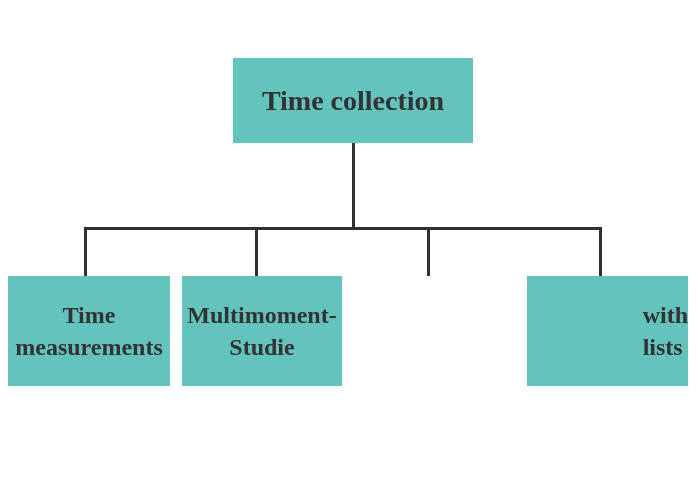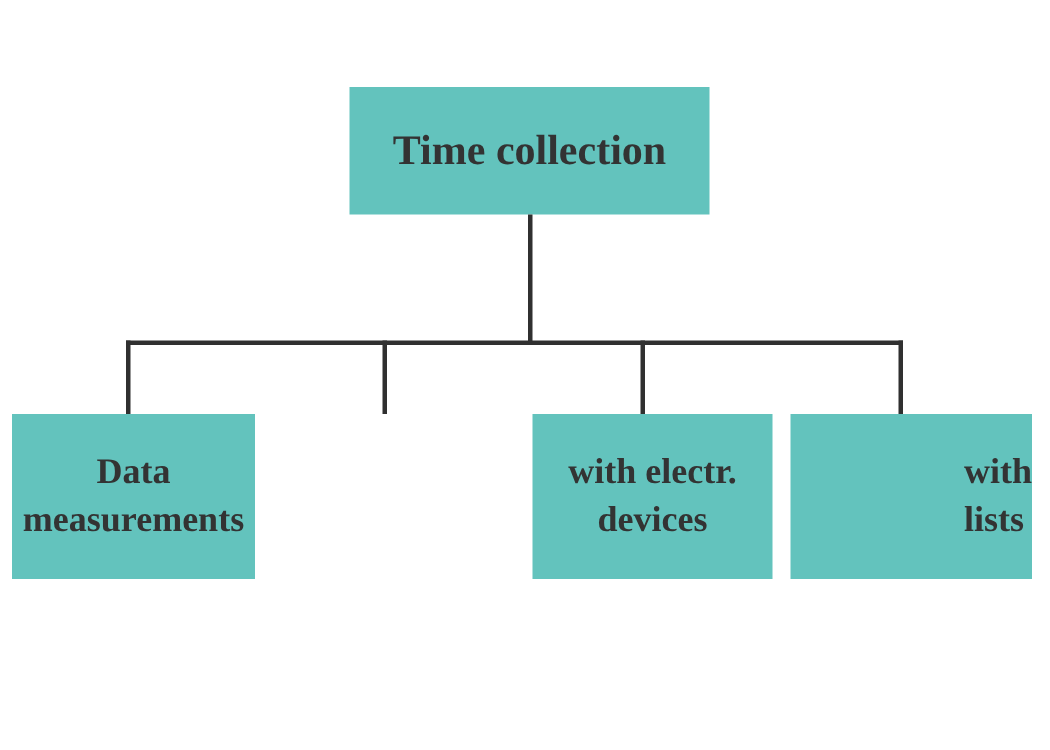--- a/index.html
+++ b/index.html
@@ -66,28 +66,28 @@
   </div>
 
   <div class="line stem"></div>
   <div class="line rail"></div>
   <div class="line drop drop-0"></div>
   <div class="line drop drop-1"></div>
   <div class="line drop drop-2"></div>
   <div class="line drop drop-3"></div>
 
   <div class="node node-child child-0">
-    <span class="label">Data
+    <span class="label">Time
 measurements</span>
   </div>
 
+  <div class="node node-child child-1">
+    <span class="label">Multimoment-
+Studie</span>
+  </div>
 
-  <div class="node node-child child-2">
-    <span class="label">with electr.
-devices</span>
-  </div>
 
   <div class="node node-child child-3">
     <span class="label">with
 lists</span>
   </div>
 
 </div>
 
 </body></html>

